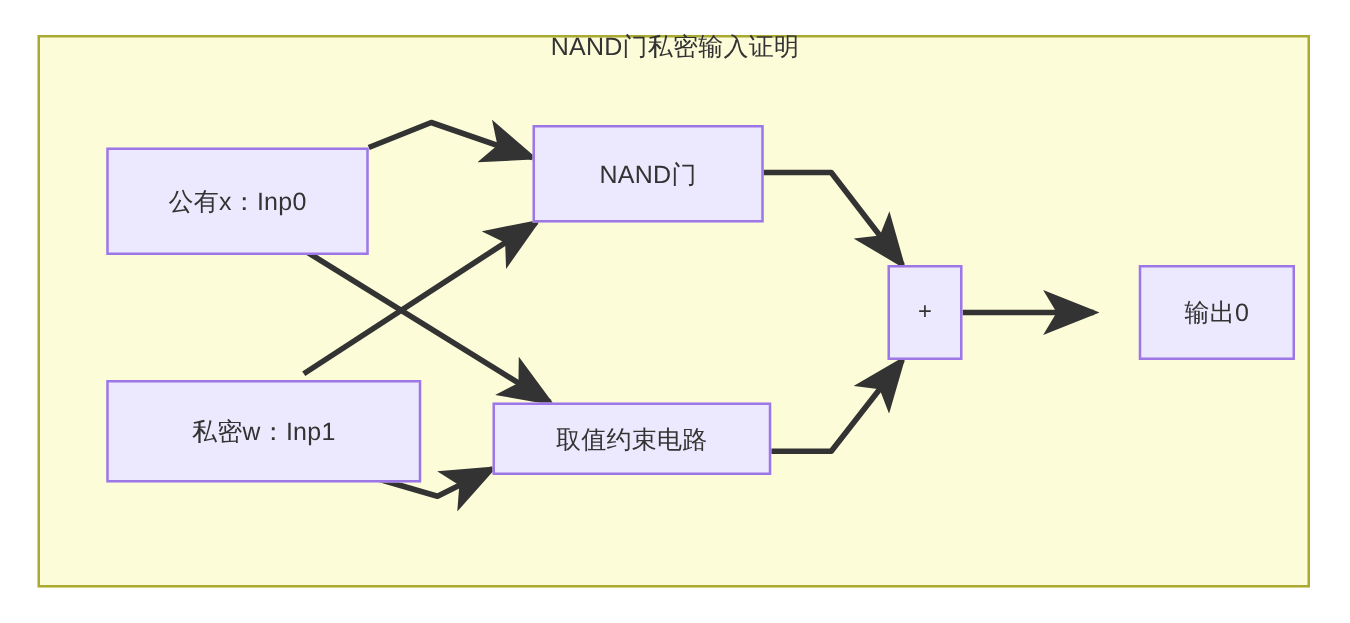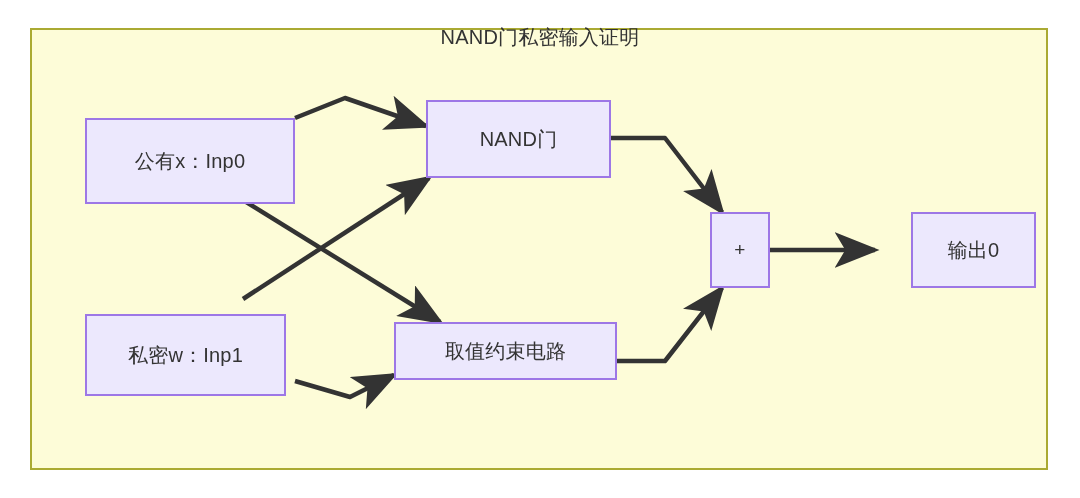--- a/index.html
+++ b/index.html
@@ -55,21 +55,21 @@
     border: 2px solid #9d77e6;
     display: flex;
     align-items: center;
     justify-content: center;
     color: #333333;
     font-size: 20px;
     letter-spacing: 0.2px;
     white-space: nowrap;
   }
   #node-inp0 { left: 85px;  top: 118px; width: 210px; height: 86px; }
-  #node-inp1 { left: 85px;  top: 314px; width: 201px; height: 82px; }
+  #node-inp1 { left: 85px;  top: 304px; width: 252px; height: 82px; }
   #node-nand { left: 426px; top: 100px; width: 185px; height: 78px; }
   #node-constraint { left: 394px; top: 322px; width: 223px; height: 58px; }
   #node-plus { left: 710px; top: 212px; width: 60px;  height: 76px; font-size: 19px; }
   #node-output { left: 875px; top: 212px; width: 125px; height: 76px; margin-left: 36px; }
 </style>
 </head>
 <body>
 
 <div id="canvas">
 

